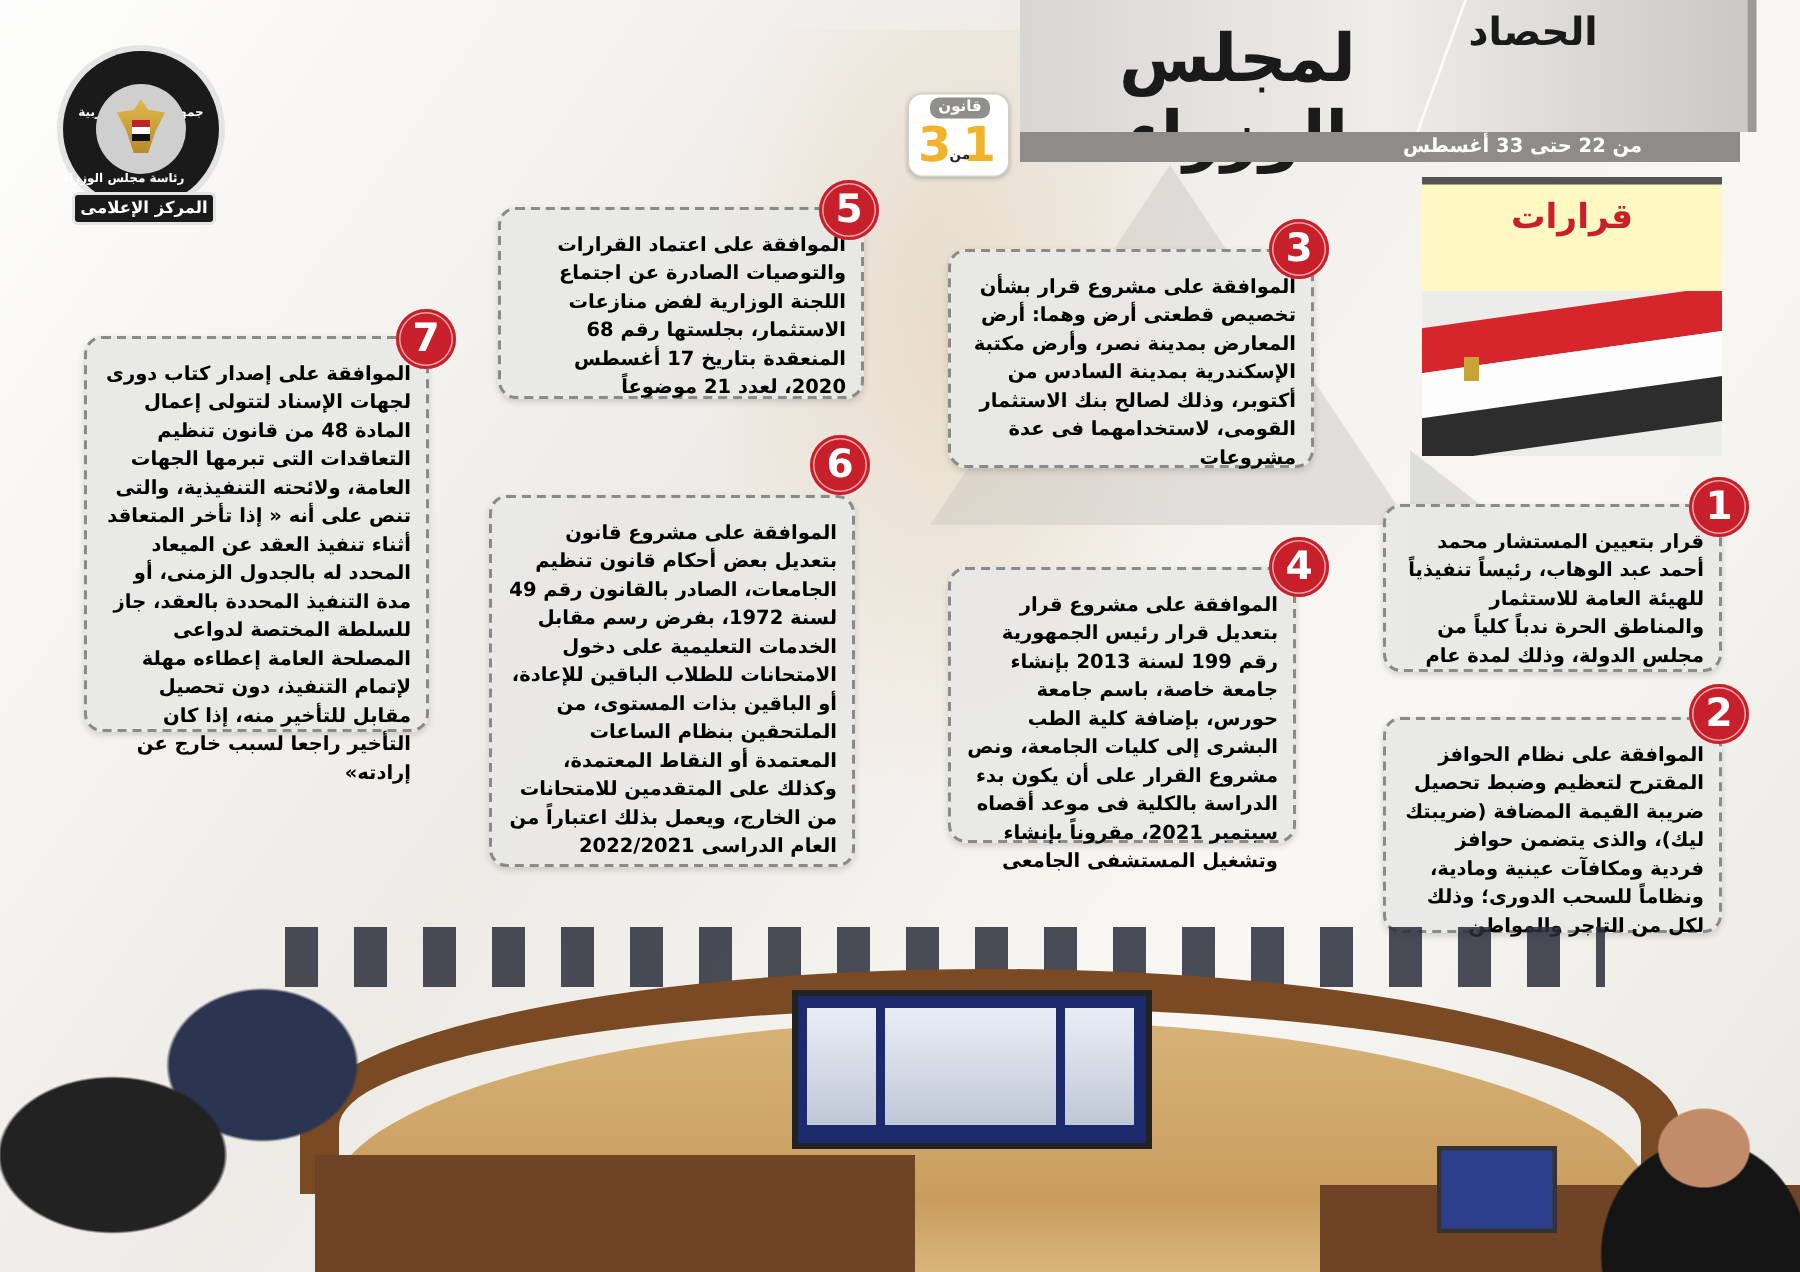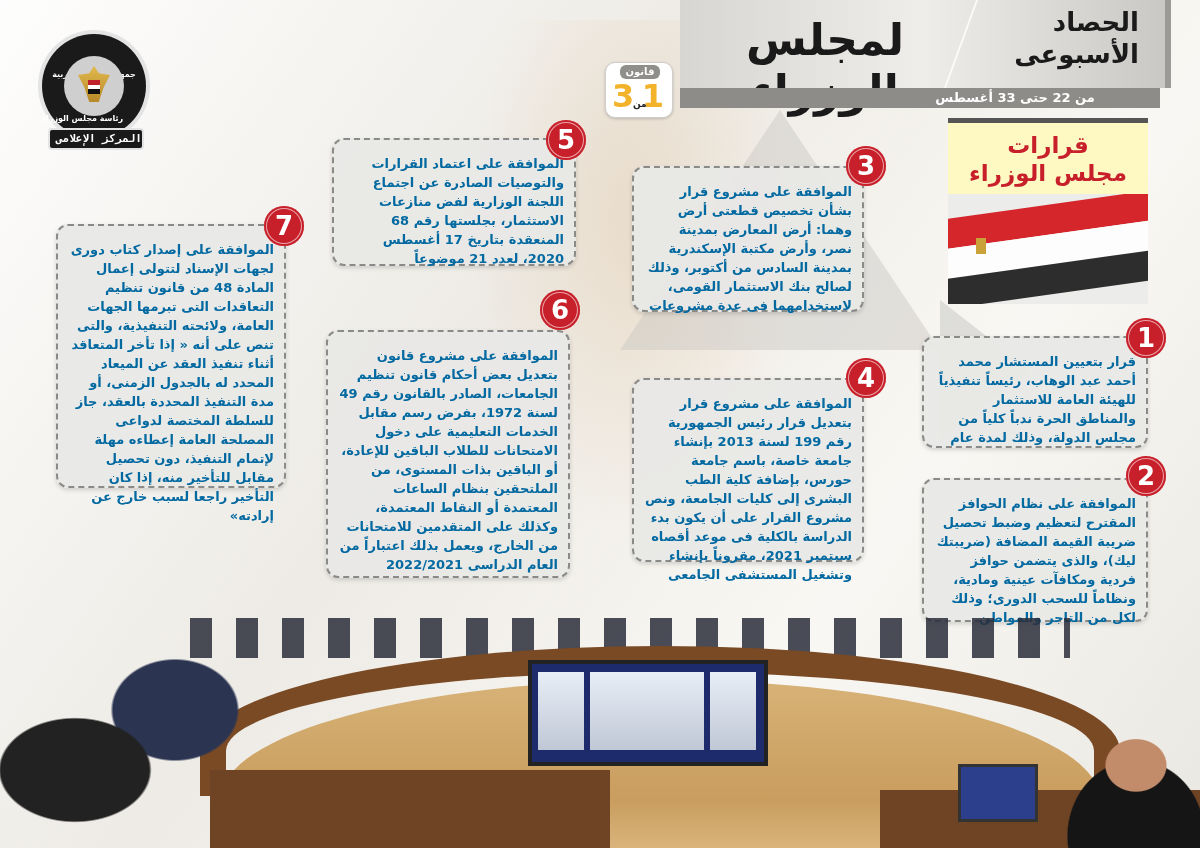--- a/index.html
+++ b/index.html
@@ -14,21 +14,21 @@
     border-left:160px solid transparent;border-right:160px solid transparent;border-bottom:240px solid rgba(200,198,194,.45);}
   .tri2{position:absolute;left:940px;top:300px;width:0;height:0;
     border-left:90px solid rgba(200,200,198,.55);border-top:70px solid transparent;border-bottom:70px solid transparent;}
 
   
   .header{position:absolute;left:680px;top:0;width:485px;height:88px;
     background:linear-gradient(90deg,#d8d6d2,#eeedea 50%,#c9c8c5);border-right:6px solid #9b9a97;}
   .header .slash{position:absolute;left:280px;top:0;width:2px;height:88px;background:rgba(255,255,255,.8);transform:skewX(-20deg);}
   .title-main{position:absolute;left:0;top:14px;width:290px;text-align:center;
     font-family:"DejaVu Sans",sans-serif;font-weight:bold;font-size:44px;color:#1a1a1a;direction:rtl;}
-  .title-sub{position:absolute;right:26px;top:6px;width:160px;text-align:right;
+  .title-sub{position:absolute;right:26px;top:6px;width:160px;text-align:left;
     font-weight:bold;font-size:26px;line-height:32px;color:#1a1a1a;direction:rtl;}
   .date-bar{position:absolute;left:680px;top:88px;width:480px;height:20px;background:#8d8c89;}
   .date-text{position:absolute;left:915px;top:88px;width:200px;height:20px;line-height:20px;
     color:#fff;font-size:13px;font-weight:bold;direction:rtl;text-align:center;}
 
   
   .page-badge{position:absolute;left:605px;top:62px;width:66px;height:54px;border-radius:10px;
     background:#fff;border:1px solid #d0cfcb;box-shadow:0 1px 3px rgba(0,0,0,.2);}
   .page-badge .lbl{position:absolute;left:14px;top:2px;width:40px;height:14px;border-radius:6px;background:#8f8e8b;
     color:#fff;font-size:10px;text-align:center;line-height:14px;font-weight:bold;}
@@ -40,35 +40,35 @@
   .logo{position:absolute;left:42px;top:34px;width:104px;height:104px;border-radius:50%;
     background:#1a1a1a;box-shadow:0 0 0 4px #e4e4e4;}
   .logo .inner{position:absolute;left:22px;top:22px;width:60px;height:60px;border-radius:50%;background:#cfcfcf;}
   .logo .eagle{position:absolute;left:36px;top:32px;width:32px;height:36px;background:linear-gradient(#e0b94c,#b8892a);
     clip-path:polygon(50% 0,65% 20%,100% 25%,80% 60%,65% 100%,35% 100%,20% 60%,0 25%,35% 20%);}
   .logo .shield{position:absolute;left:46px;top:46px;width:12px;height:14px;
     background:linear-gradient(#c0222a 33%,#fff 33% 66%,#111 66%);}
   .logo .arc-top{position:absolute;left:0;top:4px;width:104px;text-align:center;color:#fff;font-size:8px;font-weight:bold;direction:rtl;margin-top:32px;}
   .logo .arc-bot{position:absolute;left:0;top:80px;width:104px;text-align:left;color:#fff;font-size:8px;font-weight:bold;direction:rtl;}
   .logo .ribbon{position:absolute;left:6px;top:94px;width:92px;height:18px;background:#1a1a1a;border:2px solid #e4e4e4;border-radius:4px;
-    color:#fff;font-size:11px;font-weight:bold;line-height:18px;direction:rtl;font-family:Liberation Mono, monospace;}
+    color:#fff;font-size:11px;font-weight:bold;text-align:center;line-height:18px;direction:rtl;}
 
   
   .decisions-head{position:absolute;left:948px;top:118px;width:200px;height:76px;background:#fef9c3;border-top:5px solid #555;}
   .decisions-head .t{position:absolute;left:0;top:8px;width:200px;text-align:center;color:#c8202a;font-weight:bold;font-size:23px;line-height:28px;direction:rtl;}
   .flag{position:absolute;left:948px;top:194px;width:200px;height:110px;background:#ececea;overflow:hidden;}
   .flag .band{position:absolute;left:-20px;width:250px;height:30px;transform:skewY(-8deg);}
   .flag .r{top:10px;background:#d4262b;} .flag .w{top:40px;background:#fdfdfd;} .flag .b{top:70px;background:#2d2d2d;}
   .flag .egl{position:absolute;left:28px;top:44px;width:10px;height:16px;background:#c9a23a;}
 
   
   .card{position:absolute;background:rgba(232,232,230,.95);border:2px dashed #8a8a88;border-radius:12px;
     box-shadow:0 2px 4px rgba(0,0,0,.15);}
   .card .text{position:absolute;left:10px;right:10px;top:14px;direction:rtl;text-align:right;
-    font-size:13px;line-height:19px;font-weight:bold;color:#0369a1;}
+    font-size:13px;line-height:19px;font-weight:bold;color:#000000;}
   .num{position:absolute;width:40px;height:40px;border-radius:50%;background:#c8202a;color:#fff;
     font-weight:bold;font-size:26px;text-align:center;line-height:40px;box-shadow:inset 0 0 0 2px #c8202a,inset 0 0 0 3px rgba(255,255,255,.6);}
 
   
   .photo{position:absolute;left:0;top:610px;width:1200px;height:238px;overflow:hidden;}
   .photo .floor{position:absolute;left:220px;top:70px;width:880px;height:200px;border-radius:50% 50% 0 0/60% 60% 0 0;
     background:linear-gradient(#d7b277,#c99d5e 60%,#e3c490);}
   .photo .table{position:absolute;left:200px;top:36px;width:920px;height:150px;border-radius:50% 50% 0 0/70% 70% 0 0;
     border:26px solid #7a4a25;border-bottom:none;box-sizing:border-box;}
   .photo .people{position:absolute;left:190px;top:8px;width:880px;height:40px;
@@ -88,21 +88,20 @@
 
 <div class="bg"></div>
 <div class="eagle-ghost"></div>
 <div class="tri1"></div>
 
 <div class="header">
   <div class="slash"></div>
   <div class="title-main">لمجلس الوزراء</div>
   <div class="title-sub">
     <div>الحصاد</div>
-    <div>الأسبوعى</div>
   </div>
 </div>
 <div class="date-bar"></div>
 <div class="date-text">من 22 حتى 33 أغسطس</div>
 
 <div class="page-badge">
   <div class="lbl">قانون</div>
   <div class="cur">1</div>
   <div class="of">من</div>
   <div class="tot">3</div>
@@ -113,42 +112,41 @@
   <div class="inner"></div>
   <div class="eagle"></div>
   <div class="shield"></div>
   <div class="arc-bot">رئاسة مجلس الوزراء</div>
   <div class="ribbon">المركز الإعلامى</div>
 </div>
 
 <div class="decisions-head">
   <div class="t">
     <div>قرارات</div>
-    <div>مجلس الوزراء</div>
   </div>
 </div>
 <div class="flag">
   <div class="band r"></div>
   <div class="band w"></div>
   <div class="band b"></div>
   <div class="egl"></div>
 </div>
 <div class="tri2"></div>
 
 <div class="card" style="left:922px;top:336px;width:222px;height:108px;">
   <div class="text">قرار بتعيين المستشار محمد أحمد عبد الوهاب، رئيساً تنفيذياً للهيئة العامة للاستثمار والمناطق الحرة ندباً كلياً من مجلس الدولة، وذلك لمدة عام</div>
 </div>
 <div class="num" style="left:1126px;top:318px;">1</div>
 
 <div class="card" style="left:922px;top:478px;width:222px;height:140px;">
   <div class="text">الموافقة على نظام الحوافز المقترح لتعظيم وضبط تحصيل ضريبة القيمة المضافة (ضريبتك ليك)، والذى يتضمن حوافز فردية ومكافآت عينية ومادية، ونظاماً للسحب الدورى؛ وذلك لكل من التاجر والمواطن</div>
 </div>
 <div class="num" style="left:1126px;top:456px;">2</div>
 
-<div class="card" style="left:632px;top:166px;width:228px;height:142px;">
+<div class="card" style="left:632px;top:166px;width:228px;height:142px;padding-left:12px;">
   <div class="text">الموافقة على مشروع قرار بشأن تخصيص قطعتى أرض وهما: أرض المعارض بمدينة نصر، وأرض مكتبة الإسكندرية بمدينة السادس من أكتوبر، وذلك لصالح بنك الاستثمار القومى، لاستخدامهما فى عدة مشروعات</div>
 </div>
 <div class="num" style="left:846px;top:146px;">3</div>
 
 <div class="card" style="left:632px;top:378px;width:228px;height:180px;">
   <div class="text">الموافقة على مشروع قرار بتعديل قرار رئيس الجمهورية رقم 199 لسنة 2013 بإنشاء جامعة خاصة، باسم جامعة حورس، بإضافة كلية الطب البشرى إلى كليات الجامعة، ونص مشروع القرار على أن يكون بدء الدراسة بالكلية فى موعد أقصاه سبتمبر 2021، مقروناً بإنشاء وتشغيل المستشفى الجامعى</div>
 </div>
 <div class="num" style="left:846px;top:358px;">4</div>
 
 <div class="card" style="left:332px;top:138px;width:240px;height:124px;">

